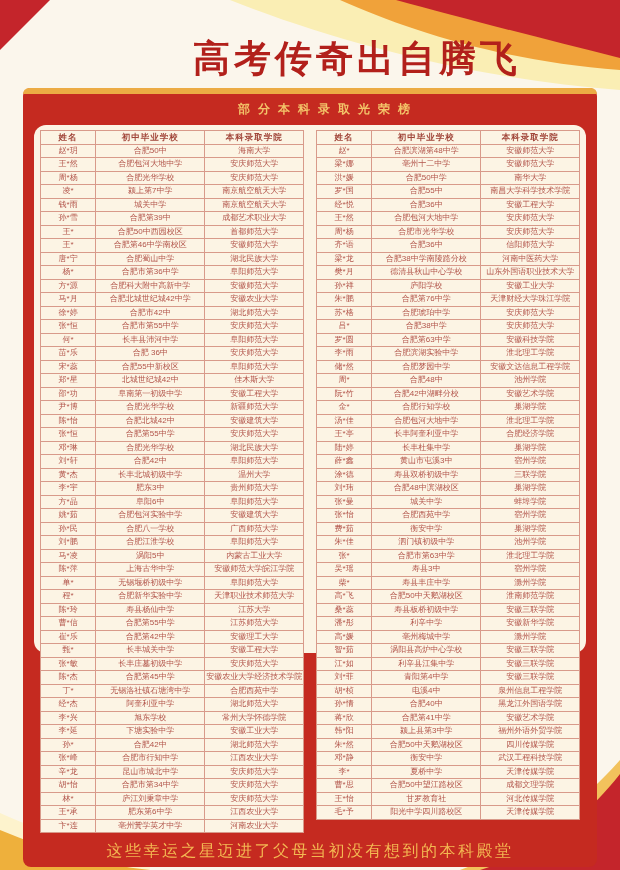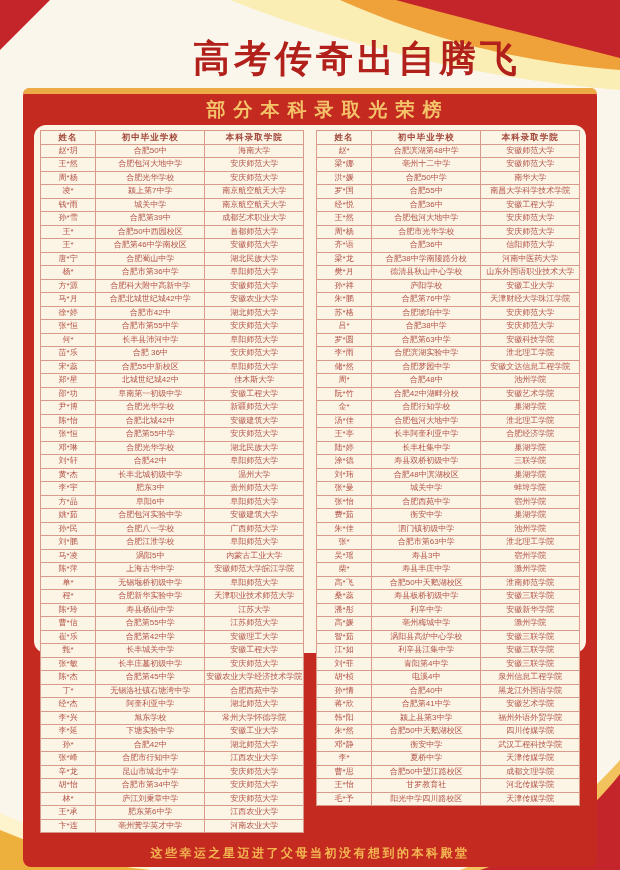--- a/index.html
+++ b/index.html
@@ -31,21 +31,21 @@
     text-align:center;font-size:37px;font-weight:900;color:var(--title-red);
     letter-spacing:4px;margin:0;padding-left:47px;
   }
   .panel{
     position:absolute;left:23px;top:88px;width:574px;height:779px;z-index:1;
     background:var(--panel-red);border-radius:8px;box-sizing:border-box;
   }
   .panel-goldbar{height:6px;background:#ecab44;border-radius:8px 8px 0 0;}
   .banner-title{
     height:31px;line-height:31px;text-align:center;
-    color:var(--gold);font-size:19px;font-weight:bold;letter-spacing:8px;padding-left:36px;
+    color:var(--gold);font-size:12px;font-weight:bold;letter-spacing:8px;padding-left:36px;
   }
   .tables-wrap{
     margin:0 11px;height:528px;background:var(--cream);border-radius:12px;
     display:flex;gap:12px;padding:5px 6px;box-sizing:border-box;
   }
   table.roster{
     flex:1;border-collapse:collapse;table-layout:fixed;
     border:1px solid #bb6152;background:var(--cream);
   }
   table.roster th,table.roster td{
@@ -54,21 +54,21 @@
     padding:0;height:12.5px;line-height:12.5px;
     overflow:hidden;white-space:nowrap;
     font-size:8px;color:var(--cell-text);
   }
   table.roster th{font-size:8.5px;font-weight:bold;color:#a04438;letter-spacing:1px;}
   table.roster col.c-name{width:21%;}
   table.roster col.c-school{width:41.5%;}
   table.roster col.c-college{width:37.5%;}
   .footer-slogan{
     position:absolute;left:0;bottom:5px;width:100%;
-    text-align:center;color:#f3b852;font-size:12px;font-weight:bold;
+    text-align:center;color:#f3b852;font-size:16px;font-weight:normal;
     letter-spacing:2.5px;
   }
 </style>
 </head>
 <body>
 
 <svg class="deco deco-top" viewBox="0 0 620 120" preserveAspectRatio="none">
   <path d="M230,0 L345,0 C440,38 530,58 620,66 L620,90 C480,80 335,42 230,0 Z" fill="#faeeb4"></path>
   <path d="M340,0 L402,0 C482,22 552,38 620,47 L620,70 C500,61 408,30 340,0 Z" fill="#f0a23a"></path>
   <path d="M396,0 L620,0 L620,58 C540,38 458,17 396,0 Z" fill="#c4252b"></path>
@@ -483,20 +483,25 @@
             <td>王*亭</td>
             <td>长丰阿奎利亚中学</td>
             <td>合肥经济学院</td>
           </tr>
           <tr>
             <td>陆*婷</td>
             <td>长丰杜集中学</td>
             <td>巢湖学院</td>
           </tr>
           <tr>
+            <td>薛*鑫</td>
+            <td>黄山市屯溪3中</td>
+            <td>宿州学院</td>
+          </tr>
+          <tr>
             <td>涂*德</td>
             <td>寿县双桥初级中学</td>
             <td>三联学院</td>
           </tr>
           <tr>
             <td>刘*玮</td>
             <td>合肥48中滨湖校区</td>
             <td>巢湖学院</td>
           </tr>
           <tr>

